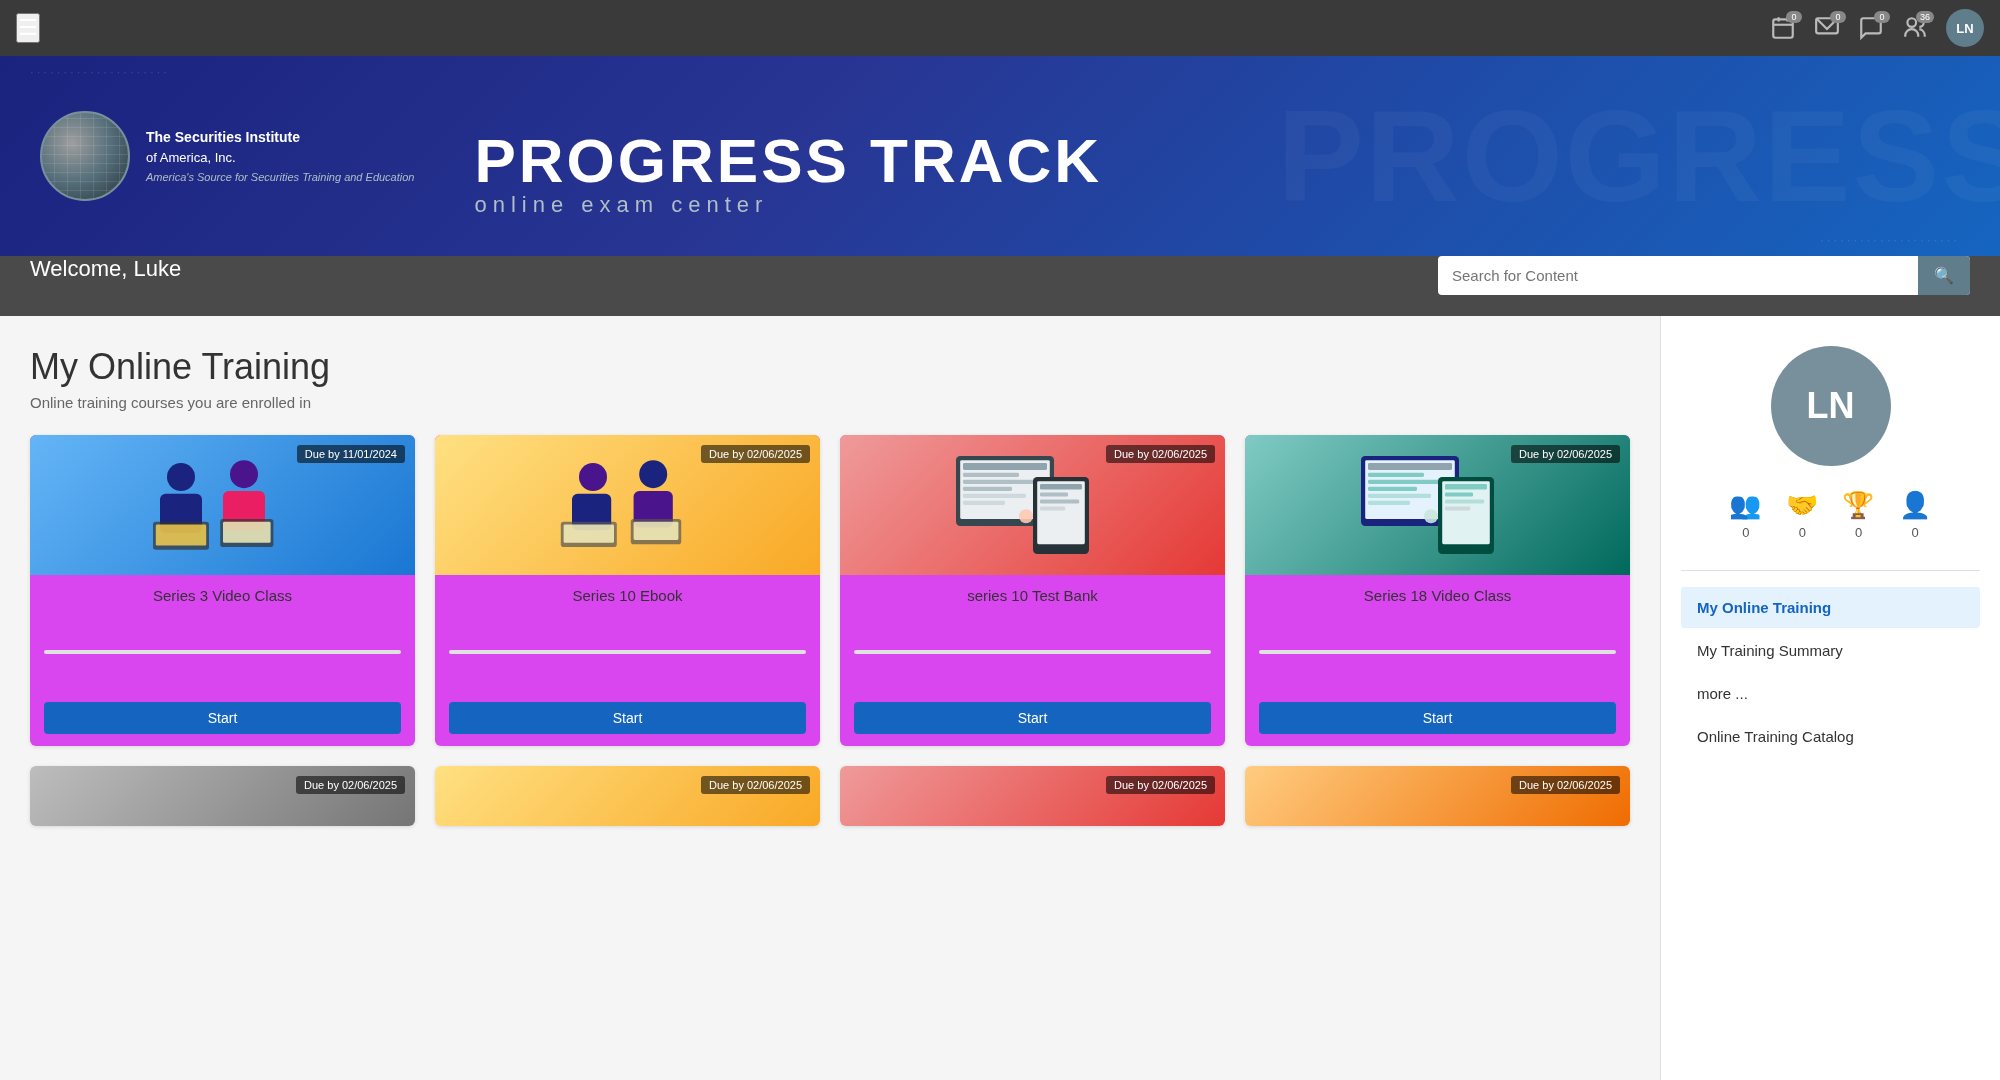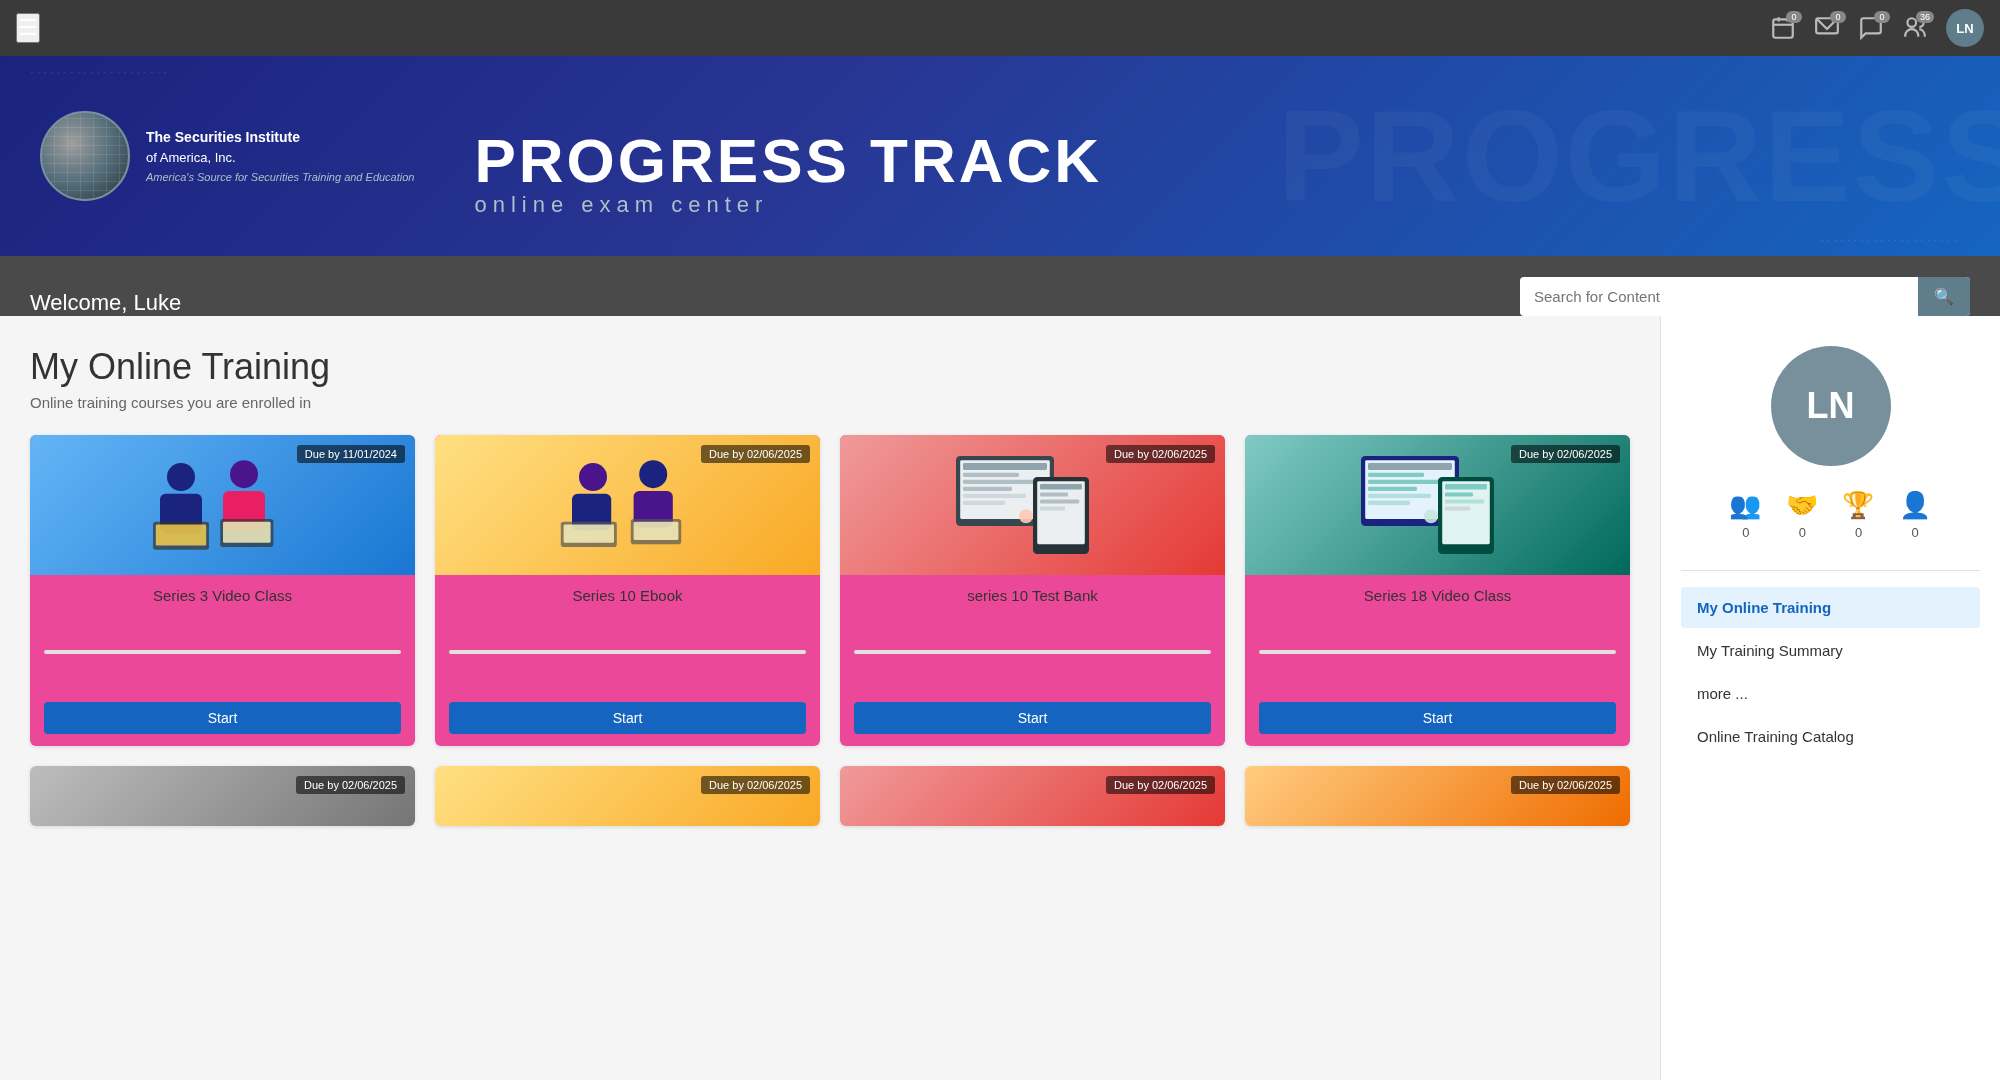--- a/index.html
+++ b/index.html
@@ -152,36 +152,36 @@
       color: rgba(255,255,255,0.15);
       font-size: 11px;
       letter-spacing: 3px;
     }
 
     
     .welcome-bar {
       background: #4a4a4a;
       height: 60px;
       display: flex;
-      align-items: flex-end;
+      align-items: flex-start;
       justify-content: space-between;
       padding: 0 30px;
     }
     .welcome-text {
       color: white;
       font-size: 22px;
       font-weight: 300;
     }
     .search-bar {
       display: flex;
       align-items: center;
       background: white;
       border-radius: 4px;
       overflow: hidden;
-      width: 450px;
+      width: 532px;
     }
     .search-bar input {
       border: none;
       outline: none;
       padding: 8px 14px;
       font-size: 15px;
       flex: 1;
       color: #888;
     }
     .search-bar button {
@@ -247,21 +247,21 @@
     .grid-icon { color: white; font-size: 20px; }
 
     
     .course-grid {
       display: grid;
       grid-template-columns: repeat(4, 1fr);
       gap: 20px;
       margin-bottom: 20px;
     }
     .course-card {
-      background: #ec4899;
+      background: #d946ef;
       border-radius: 6px;
       overflow: hidden;
       box-shadow: 0 1px 4px rgba(0,0,0,0.12);
       display: flex;
       flex-direction: column;
     }
     .card-thumb {
       position: relative;
       height: 140px;
       overflow: hidden;

